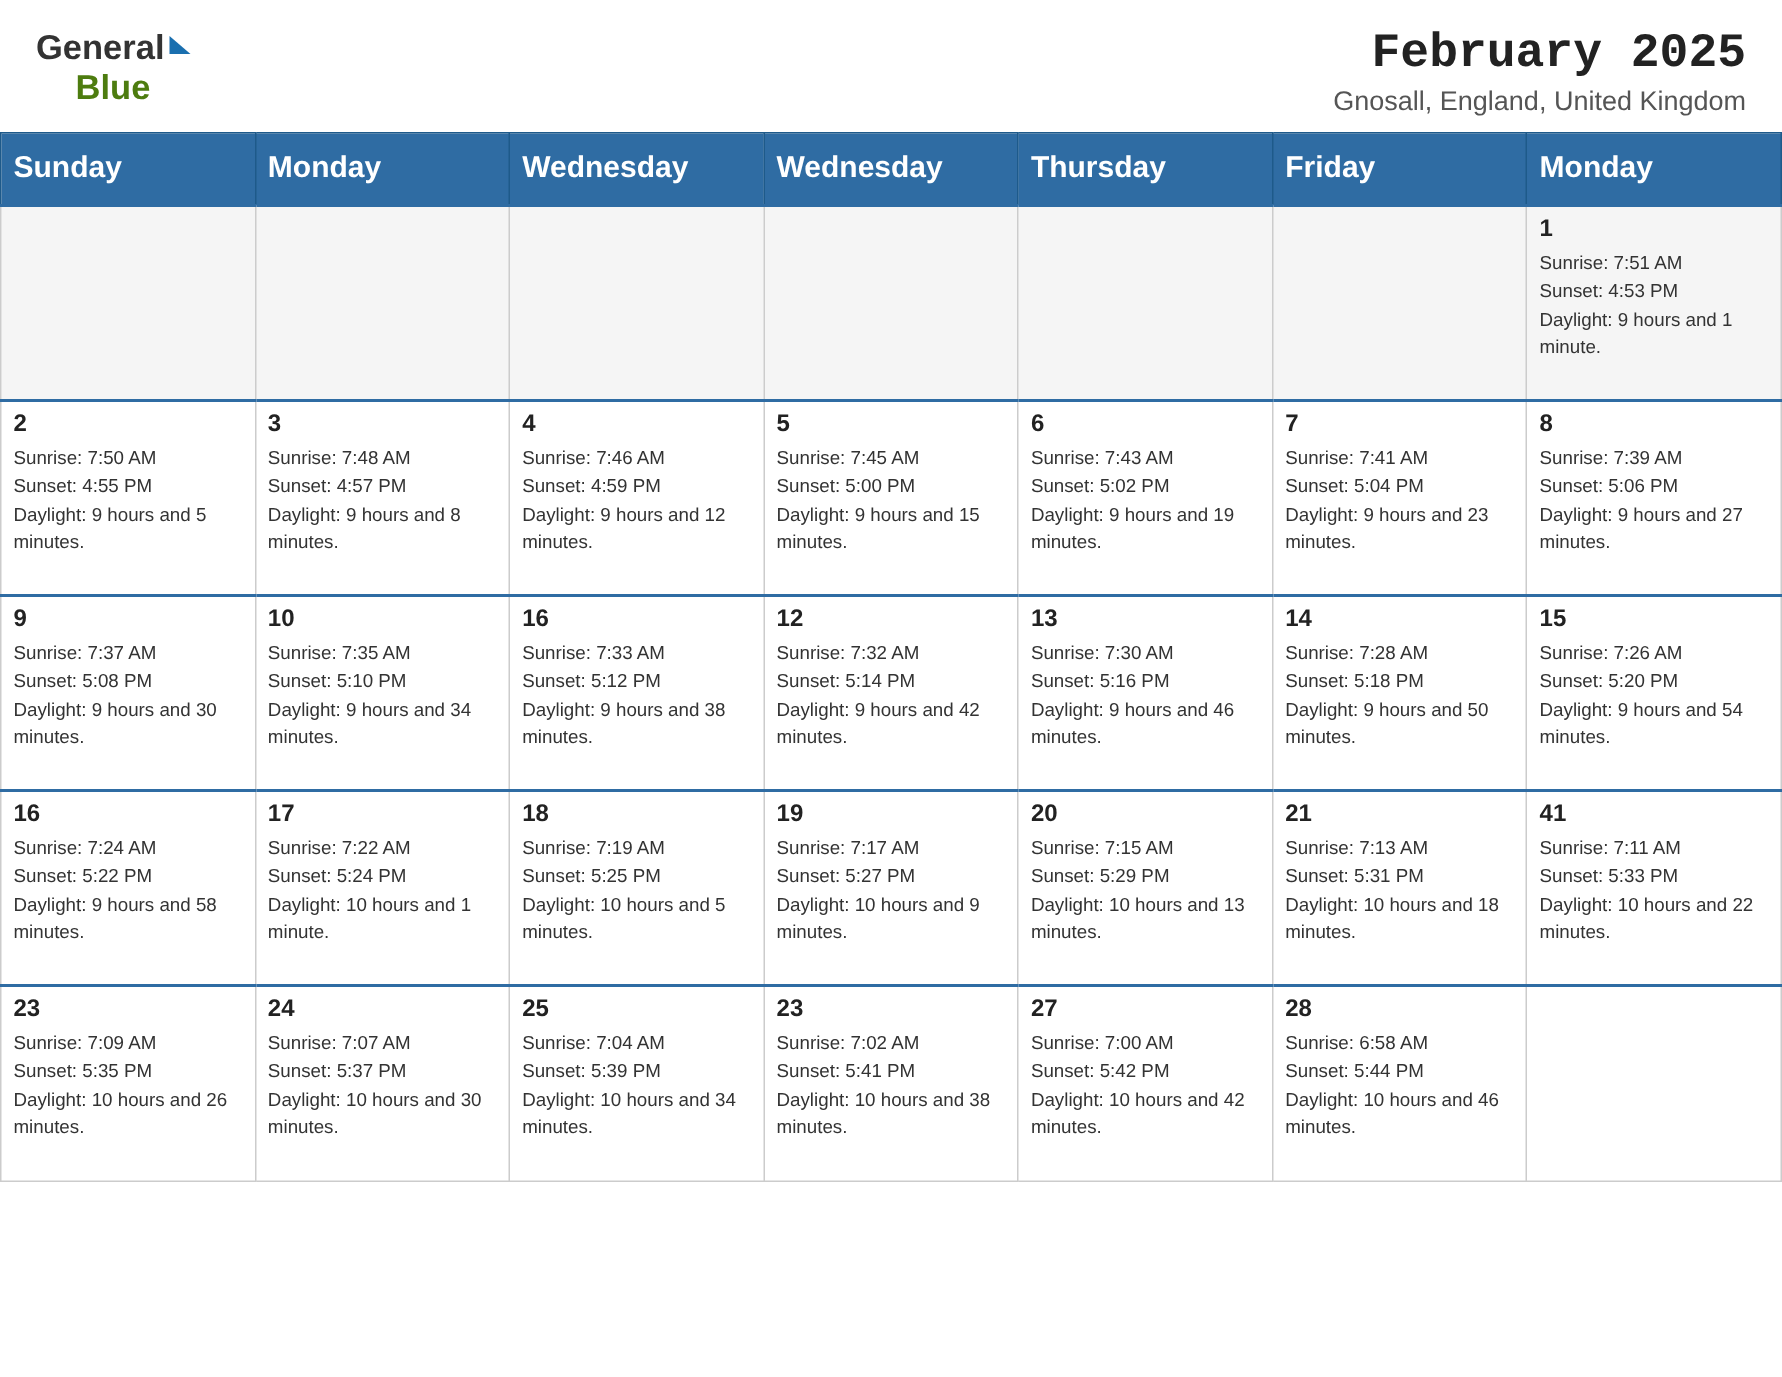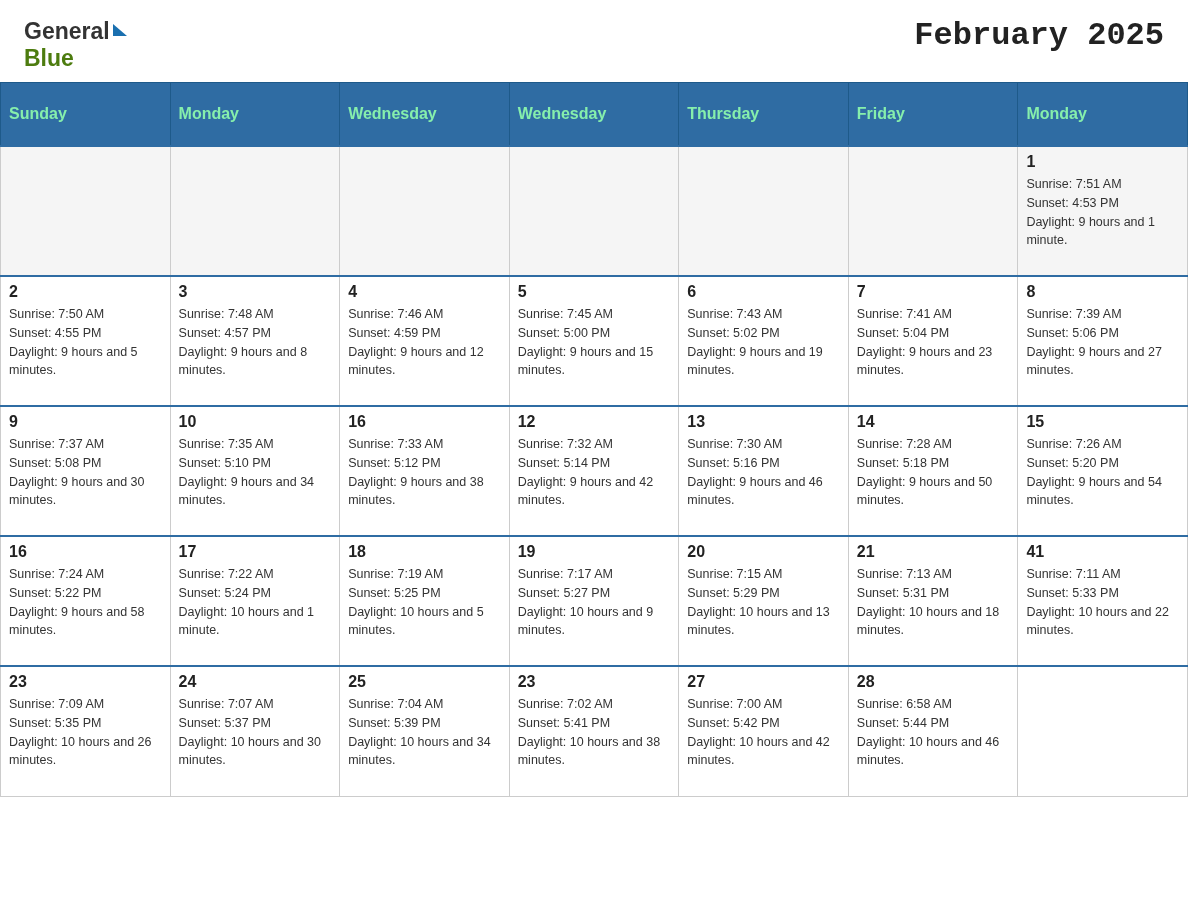--- a/index.html
+++ b/index.html
@@ -12,21 +12,21 @@
     }
     .header {
       display: flex;
       justify-content: space-between;
       align-items: flex-start;
       padding: 18px 24px 10px 24px;
     }
     .logo {
       display: flex;
       flex-direction: column;
-      align-items: flex-start;
+      align-items: center;
     }
     .title-area {
       text-align: right;
     }
     .month-title {
       font-size: 32px;
       font-weight: bold;
       color: #222;
       line-height: 1.1;
       font-family: Liberation Mono, monospace;
@@ -37,24 +37,24 @@
       margin-top: 4px;
     }
     .calendar {
       width: 100%;
       border-collapse: collapse;
       margin: 0;
       table-layout: fixed;
     }
     .calendar thead th {
       background-color: #2f6ca3;
-      color: #86efac;
-      font-size: 16px;
-      font-weight: bold;
-      padding: 22px 8px;
+      color: #ffffff;
+      font-size: 20px;
+      font-weight: bold;
+      padding: 12px 8px;
       border: 1px solid #1e5a8a;
       text-align: left;
     }
     .calendar tbody td {
       vertical-align: top;
       border: 1px solid #ccc;
       border-top: 2px solid #2f6ca3;
       padding: 6px 8px;
       min-height: 110px;
       height: 130px;
@@ -112,20 +112,21 @@
 <div class="header">
   <div class="logo">
     <div class="logo-row">
       <span class="logo-text-general">General</span>
       <span class="logo-arrow"></span>
     </div>
     <span class="logo-text-blue">Blue</span>
   </div>
   <div class="title-area">
     <div class="month-title">February 2025</div>
+    <div class="location">Gnosall, England, United Kingdom</div>
   </div>
 </div>
 
 <table class="calendar">
   <thead>
     <tr>
     <th>Sunday</th>
         <th>Monday</th>
         <th>Wednesday</th>
         <th>Wednesday</th>

